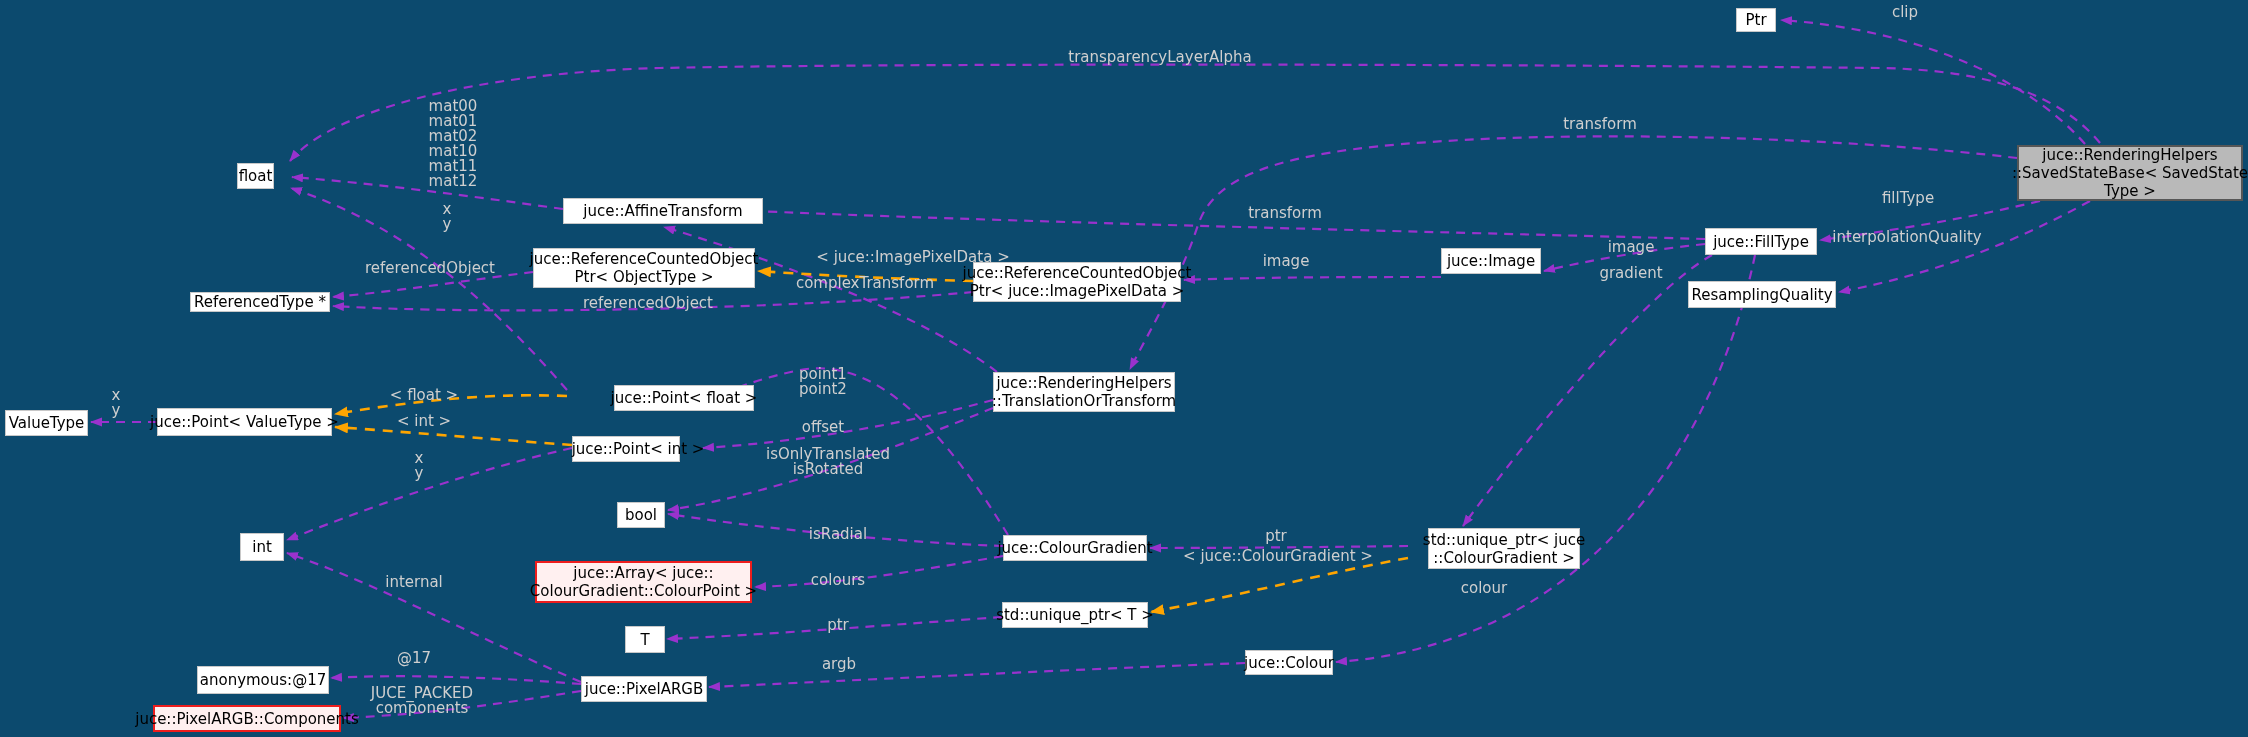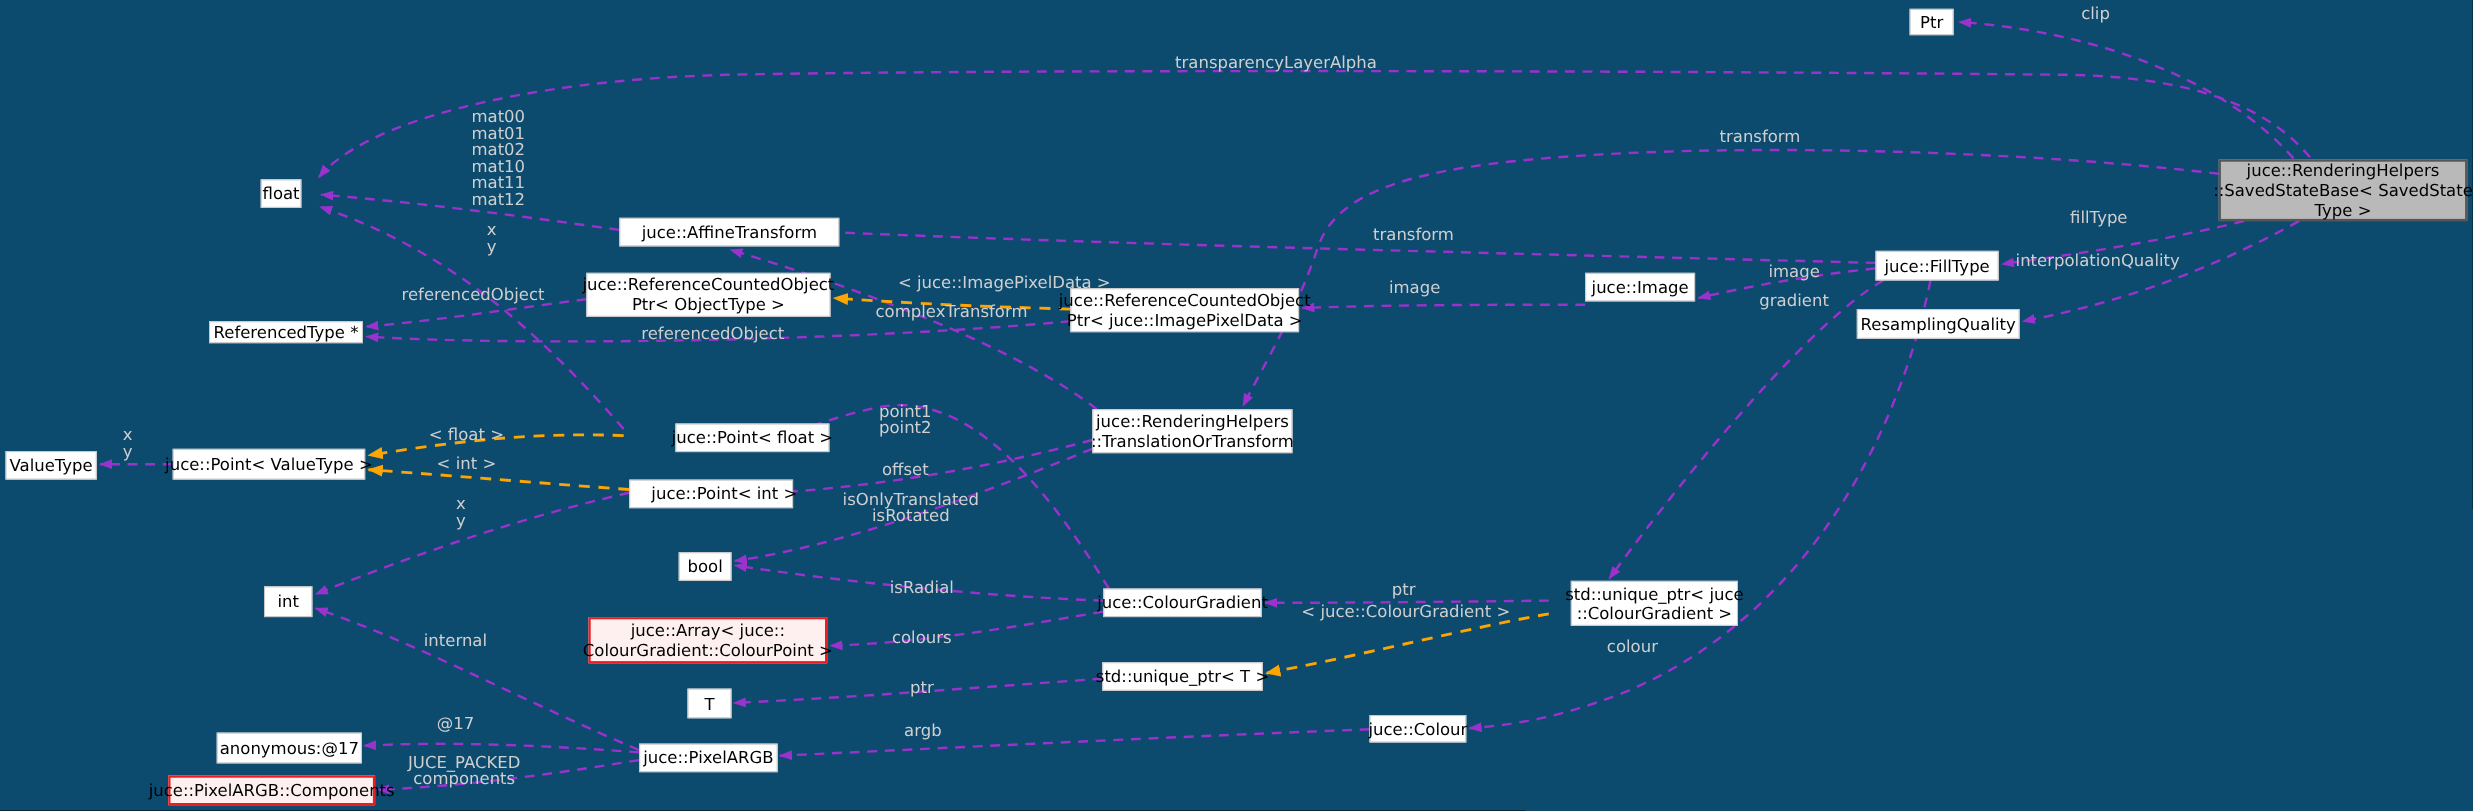--- a/index.html
+++ b/index.html
@@ -132,21 +132,21 @@
       </div>
       <div class="node" style="left: 567px; top: 385px; width: 140px; height: 26px; margin-left: 47px;">
         <div>juce::Point&lt; float &gt;</div>
       </div>
       <div class="node" style="left: 157px; top: 408px; width: 175px; height: 28px;">
         <div>juce::Point&lt; ValueType &gt;</div>
       </div>
       <div class="node" style="left: 5px; top: 410px; width: 83px; height: 26px;">
         <div>ValueType</div>
       </div>
-      <div class="node" style="left: 572px; top: 436px; width: 149px; height: 26px; padding-left: 28px;">
+      <div class="node" style="left: 572px; top: 436px; width: 108px; height: 26px; padding-left: 28px;">
         <div>juce::Point&lt; int &gt;</div>
       </div>
       <div class="node" style="left: 993px; top: 372px; width: 182px; height: 40px;">
         <div>juce::RenderingHelpers</div>
         <div>::TranslationOrTransform</div>
       </div>
       <div class="node" style="left: 617px; top: 502px; width: 48px; height: 26px;">
         <div>bool</div>
       </div>
       <div class="node" style="left: 240px; top: 533px; width: 44px; height: 28px;">

